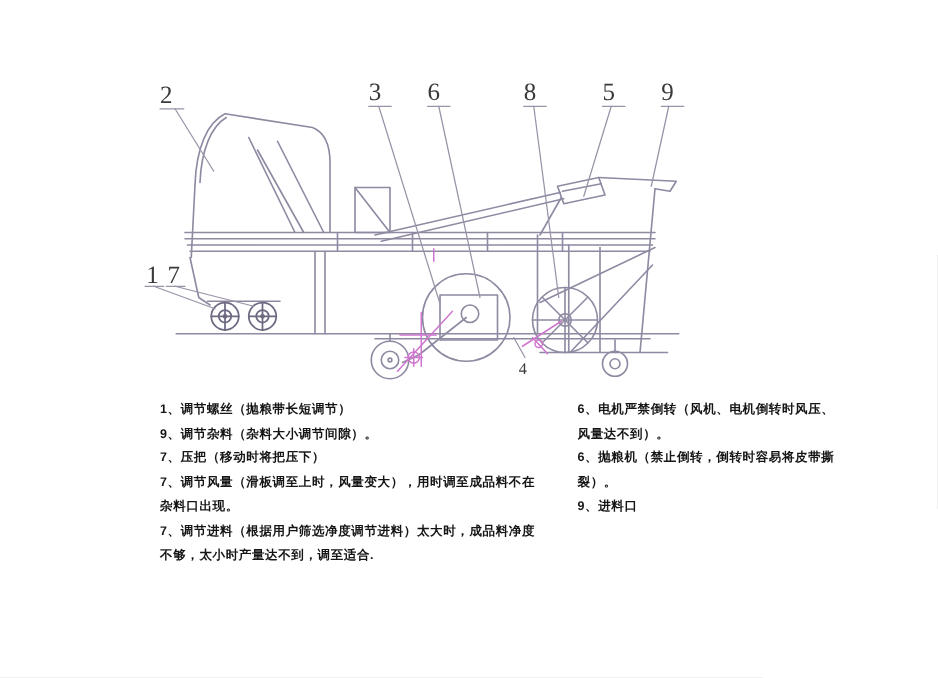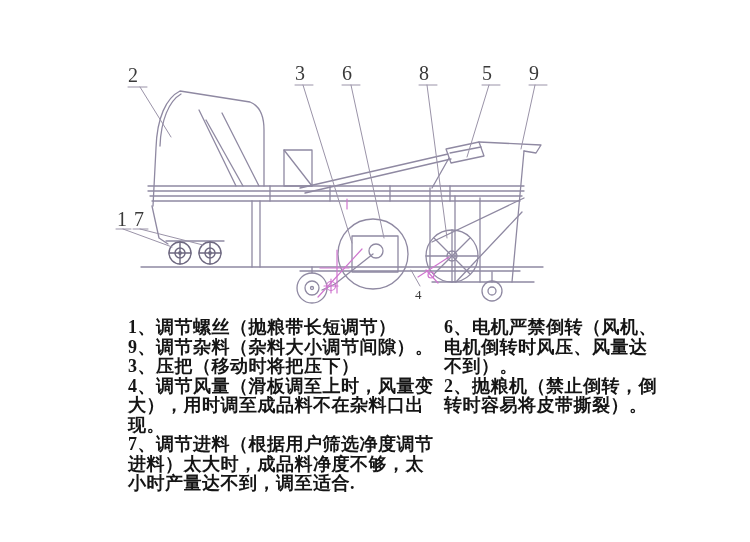--- a/index.html
+++ b/index.html
@@ -9,27 +9,26 @@
     background:#ffffff;
     overflow:hidden;
     font-family:"Liberation Sans", sans-serif;
     margin:0 auto;
   }
   .diagram-svg{position:absolute;left:0;top:0;}
   .legend{
     position:absolute;
     color:#151515;
     font-weight:700;
-    font-size:18px;
+    font-size:10px;
     line-height:19.5px;
     letter-spacing:0.5px;
-    font-family:Liberation Serif, serif;
   }
   .legend-left{left:128px;top:318px;width:308px;}
-  .legend-right{left:444px;top:318px;width:214px;}
+  .legend-right{left:462px;top:318px;width:214px;}
   .legend-item{margin:0;}
   .callout-text{font-family:"Liberation Serif", serif;}
 </style>
 </head>
 <body>
 
 <div class="screen">
 
   <svg class="diagram-svg" width="750" height="542" viewBox="0 0 750 542">
 
@@ -172,23 +171,24 @@
       <text x="529" y="80">9</text>
       <text x="117" y="226">1</text>
       <text x="134" y="226">7</text>
       <text x="415" y="299" font-size="13">4</text>
     </g>
   </svg>
 
   <div class="legend legend-left">
     <p class="legend-item">1、调节螺丝（抛粮带长短调节）</p>
     <p class="legend-item">9、调节杂料（杂料大小调节间隙）。</p>
-    <p class="legend-item">3、压把（移动时将把压下）</p>
-    <p class="legend-item">4、调节风量（滑板调至上时，风量变大），用时调至成品料不在杂料口出现。</p>
+    <p class="legend-item">7、压把（移动时将把压下）</p>
+    <p class="legend-item">7、调节风量（滑板调至上时，风量变大），用时调至成品料不在杂料口出现。</p>
     <p class="legend-item">7、调节进料（根据用户筛选净度调节进料）太大时，成品料净度不够，太小时产量达不到，调至适合.</p>
   </div>
 
   <div class="legend legend-right">
     <p class="legend-item">6、电机严禁倒转（风机、电机倒转时风压、风量达不到）。</p>
-    <p class="legend-item">2、抛粮机（禁止倒转，倒转时容易将皮带撕裂）。</p>
+    <p class="legend-item">6、抛粮机（禁止倒转，倒转时容易将皮带撕裂）。</p>
+    <p class="legend-item">9、进料口</p>
   </div>
 
 </div>
 
 </body></html>

